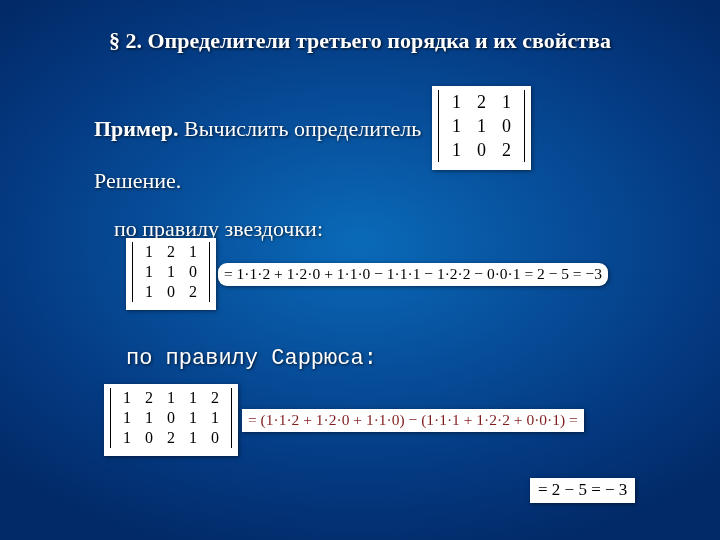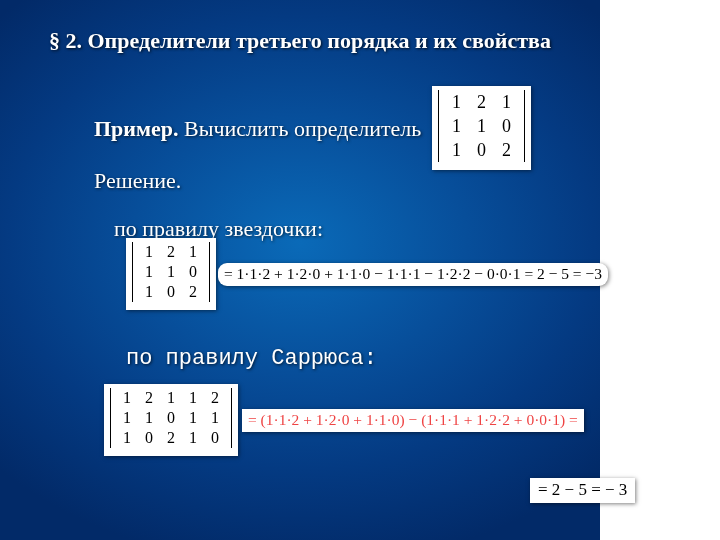--- a/index.html
+++ b/index.html
@@ -4,21 +4,21 @@
 <style>
   html, body {
     margin: 0;
     padding: 0;
     width: 720px;
     height: 540px;
     overflow: hidden;
     font-family: "Times New Roman", Times, serif;
   }
   .slide {
-    width: 600px;
+    width: 720px;
     height: 540px;
     background: radial-gradient(ellipse 70% 60% at 50% 45%, #0a6ab8 0%, #074e9a 40%, #043a82 70%, #022a68 100%);
     position: relative;
     color: #ffffff;
     box-sizing: border-box;
   }
   .title {
     position: absolute;
     top: 28px;
     left: 0;
@@ -85,21 +85,21 @@
   }
   .sarrus-row {
     position: absolute;
     top: 384px;
     left: 104px;
     display: flex;
     align-items: center;
   }
   .sarrus-expr {
     background: #ffffff;
-    color: #ef4444;
+    color: #7f1d1d;
     font-size: 15.5px;
     padding: 2px 6px 3px 6px;
     margin-left: 4px;
     font-family: "Times New Roman", serif;
     white-space: nowrap;
     box-shadow: 1px 1px 4px rgba(0,0,0,0.5);
   }
   .sarrus-result {
     position: absolute;
     top: 478px;

